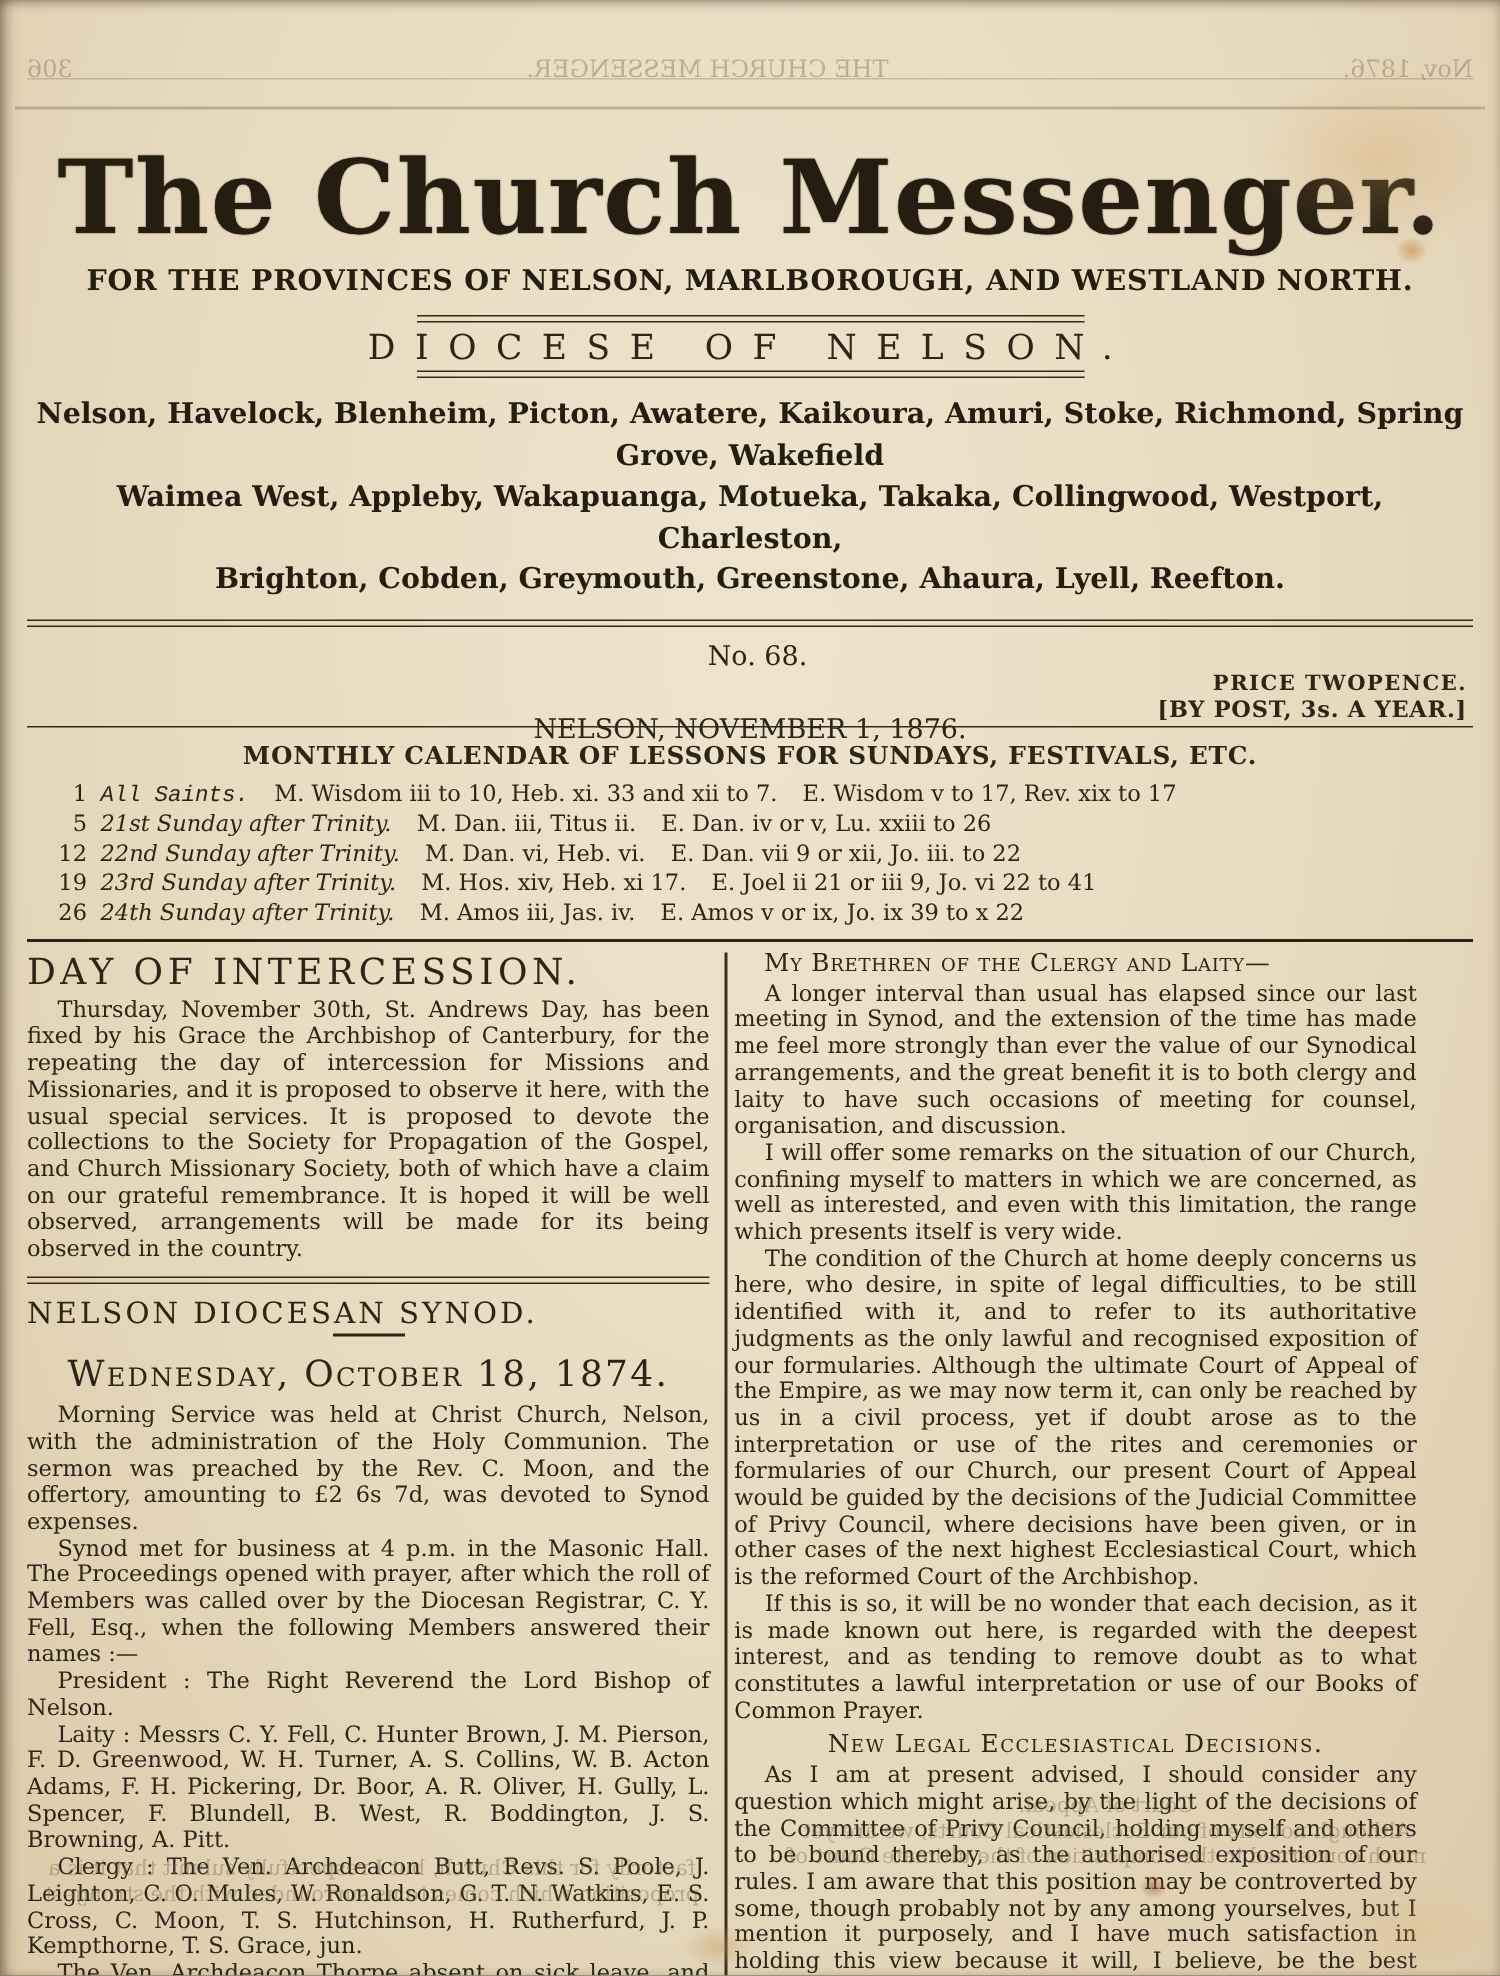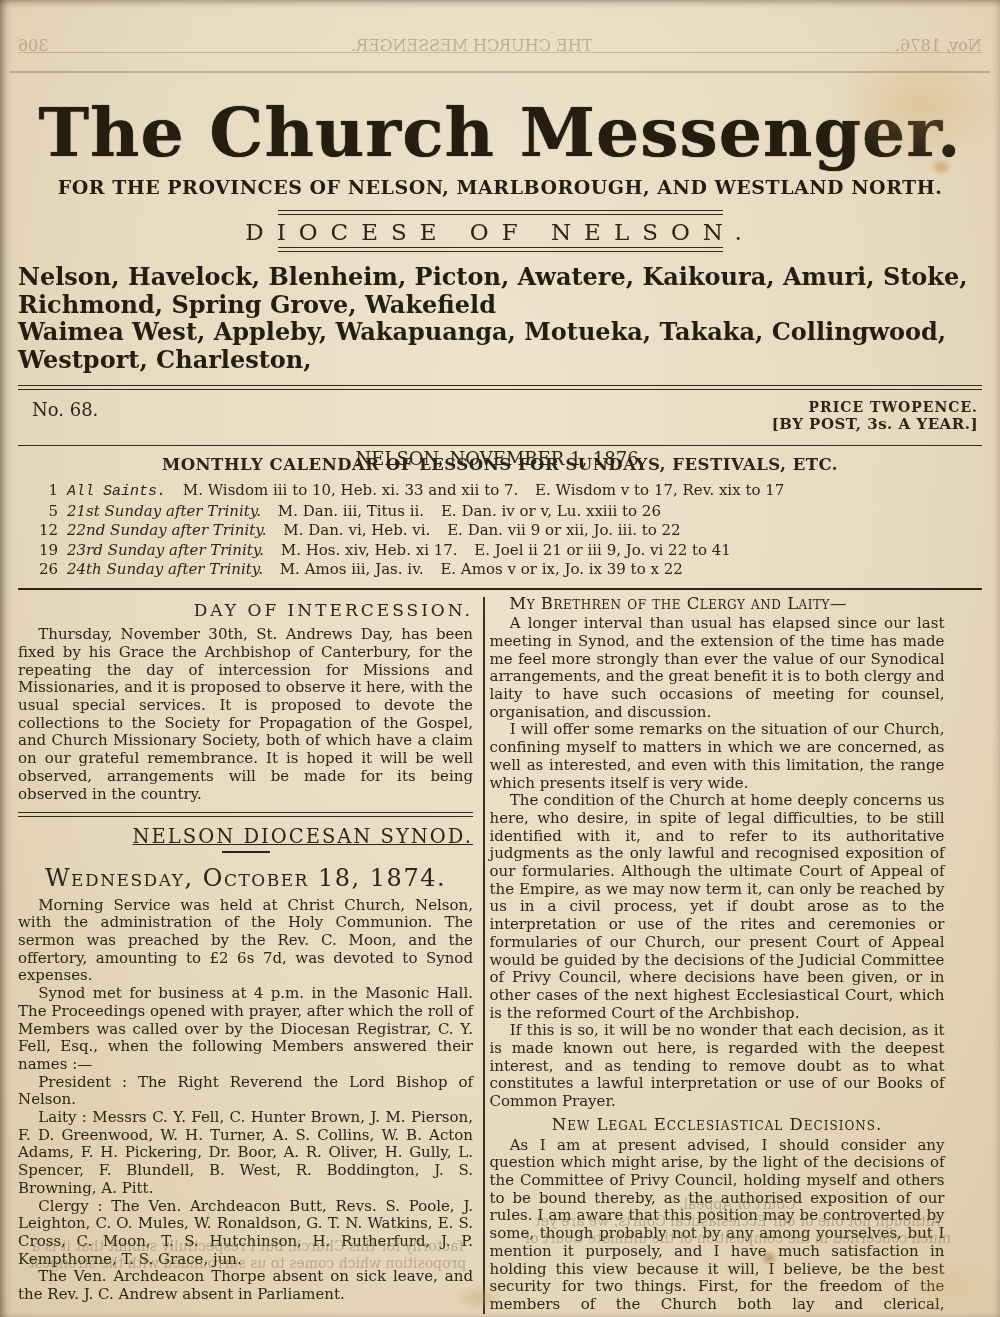--- a/index.html
+++ b/index.html
@@ -47,26 +47,26 @@
   .double-rule { height:3px; border-top:1.5px solid #332a1b; border-bottom:1px solid #332a1b; }
   .double-rule.short { width:445px; margin:0 auto; }
   .dash-rule { width:48px; border-top:2.5px solid #2e2516; margin:5px auto 9px; }
 
   
   .masthead-title { margin:92px 0 4px; text-align:center; font-size:68px; font-weight:bold;
     letter-spacing:1px; color:#241d10; text-shadow:0 0 1px #241d10; }
   .subtitle { text-align:center; font-size:19px; font-weight:bold; letter-spacing:.5px;
     margin-bottom:12px; color:#241d10; }
   .diocese { text-align:center; font-size:23px; letter-spacing:13px; padding:4px 0 2px; }
-  .towns { text-align:left; font-size:24px; font-weight:bold; line-height:27.5px;
+  .towns { text-align:center; font-size:19px; font-weight:bold; line-height:27.5px;
     margin:11px 0 12px; color:#241d10; }
 
   
-  .dateline { position:relative; display:flex; align-items:flex-start;
-    padding:9px 4px 2px 14px; font-size:18px; min-height:44px; }
+  .dateline { position:relative; display:flex; align-items:center;
+    padding:9px 4px 2px 14px; font-size:18px; min-height:44px;flex-direction:column; }
   .issue-number {}
   .issue-date { position:absolute; left:50%; transform:translateX(-50%); top:26px;margin-top:32px; }
   .price-block { margin-left:auto; text-align:right; }
   .price { display:block; font-weight:bold; font-size:14px; letter-spacing:1px; }
   .price-note { display:block; font-weight:bold; font-size:15px; letter-spacing:.5px; }
 
   
   .calendar-title { text-align:center; font-size:16.5px; font-weight:bold;
     letter-spacing:.5px; margin:9px 0 7px; }
   .calendar-table { border-collapse:collapse; margin:0 0 8px 12px; font-size:15px; }
@@ -75,22 +75,22 @@
   .cal-feast { margin-right:12px;font-style:italic; }
   .cal-feast.italic { font-style:italic;font-family:Liberation Mono, monospace; }
   .cal-lesson { margin-right:12px; }
 
   
   .columns { display:flex; margin-top:5px; }
   .col { width:455px; font-size:15px; line-height:17.7px; text-align:justify; }
   .col-divider { width:1.5px; background:#3a3022; margin:2px 5px 0 10px; flex:none; }
   .col p { margin:0; text-indent:1.35em; }
   .col p.cont { text-align-last:justify; }
-  .heading-lg { text-align:right; font-size:17px; letter-spacing:3px; margin:7px 0 7px; }
-  .heading-synod { text-align:right; font-size:19.5px; letter-spacing:2px; margin:11px 0 2px;text-decoration:underline; }
+  .heading-lg { text-align:left; font-size:24px; letter-spacing:3px; margin:7px 0 7px; }
+  .heading-synod { text-align:left; font-size:19.5px; letter-spacing:2px; margin:11px 0 2px; }
   .date-heading { text-align:center; font-variant:small-caps; font-size:24px;
     letter-spacing:1.5px; margin:17px 0 9px; }
   .section-sep { margin:9px 0 0; }
   .salutation { font-variant:small-caps; font-size:16.5px; letter-spacing:.5px;
     text-indent:1.2em; margin-bottom:3px; text-align:left; }
   .subheading { text-align:center; font-variant:small-caps; font-size:16.5px;
     letter-spacing:1px; margin:5px 0 3px; text-indent:0 !important; }
 </style>
 </head>
 <body>
@@ -109,20 +109,21 @@
 
     <h1 class="masthead-title">The Church Messenger.</h1>
     <div class="subtitle">FOR THE PROVINCES OF NELSON, MARLBOROUGH, AND WESTLAND NORTH.</div>
     <div class="double-rule short"></div>
     <div class="diocese">DIOCESE OF NELSON.</div>
     <div class="double-rule short"></div>
 
     <div class="towns">
       <div>Nelson, Havelock, Blenheim, Picton, Awatere, Kaikoura, Amuri, Stoke, Richmond, Spring Grove, Wakefield</div>
       <div>Waimea West, Appleby, Wakapuanga, Motueka, Takaka, Collingwood, Westport, Charleston,</div>
+      <div>Brighton, Cobden, Greymouth, Greenstone, Ahaura, Lyell, Reefton.</div>
     </div>
 
     <div class="double-rule"></div>
 
     <div class="dateline">
       <span class="issue-number">No. 68.</span>
       <span class="issue-date">NELSON, NOVEMBER 1, 1876.</span>
       <span class="price-block">
         <span class="price">PRICE TWOPENCE.</span>
         <span class="price-note">[BY POST, 3s. A YEAR.]</span>

